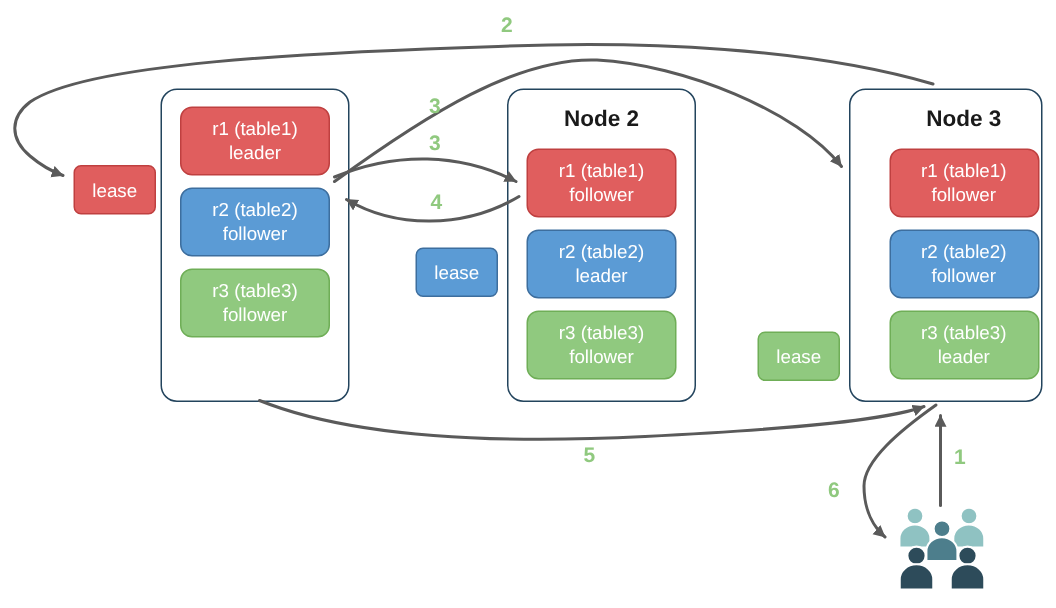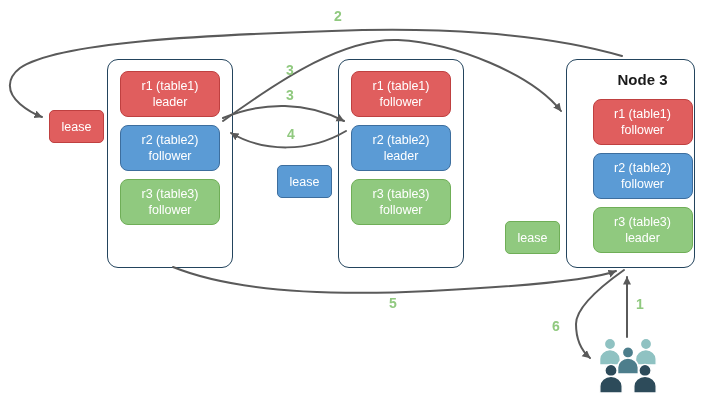--- a/index.html
+++ b/index.html
@@ -112,20 +112,21 @@
         <span>follower</span>
       </div>
       <div class="replica c-green">
         <span>r3 (table3)</span>
         <span>follower</span>
       </div>
     </div>
   </div>
 
   <div class="node" style="left:338px; top:59px;">
+    <div class="node-title">Node 2</div>
     <div class="replicas">
       <div class="replica c-red">
         <span>r1 (table1)</span>
         <span>follower</span>
       </div>
       <div class="replica c-blue">
         <span>r2 (table2)</span>
         <span>leader</span>
       </div>
       <div class="replica c-green">

